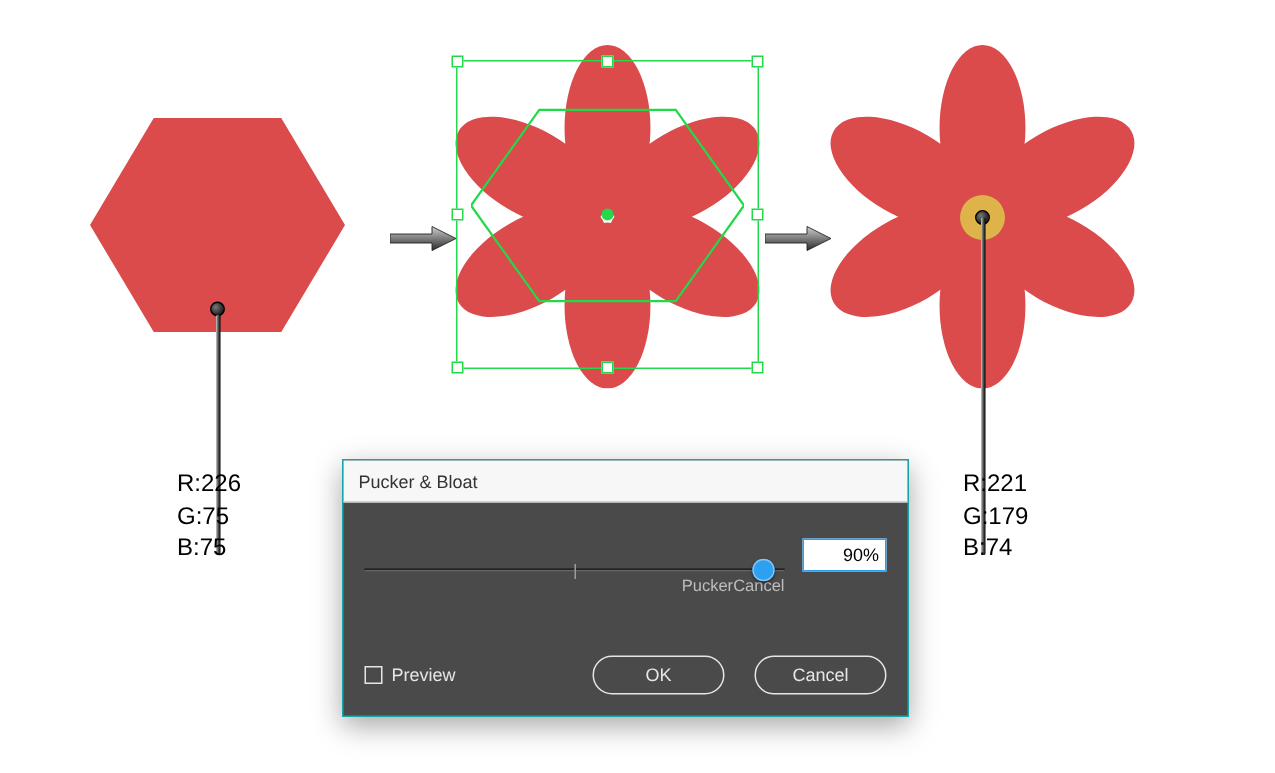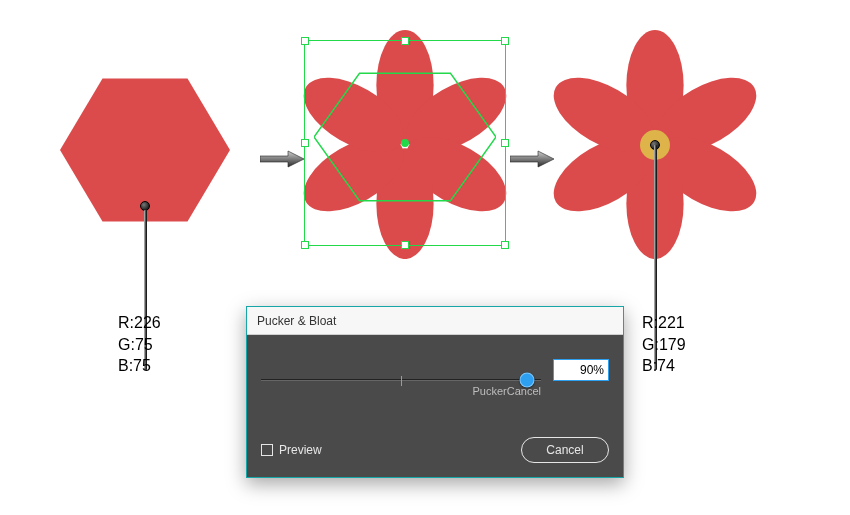--- a/index.html
+++ b/index.html
@@ -150,21 +150,21 @@
     top: 50%;
     width: 3px;
     height: 225px;
     background: linear-gradient(to right, #ccc 0%, #666 40%, #000 100%);
     border-radius: 1px;
   }
 
   
   .dialog {
     position: absolute;
-    left: 246px;
+    left: 228px;
     top: 306px;
     width: 378px;
     height: 172px;
     border: 1px solid #16a6a8;
     box-shadow: 0 6px 18px rgba(0,0,0,.35);
     background: #4a4a4a;
     color: #e6e6e6;
     font-size: 12px;
   }
   .dlg-title {
@@ -363,16 +363,17 @@
     <div class="sub-row">
       <span>Pucker</span>
       <span>Cancel</span>
     </div>
     <div class="footer-row">
       <label class="preview-label">
         <span class="chk"></span>
         <span>Preview</span>
       </label>
       <div class="spacer"></div>
+      <button class="btn">OK</button>
       <button class="btn">Cancel</button>
     </div>
   </div>
 </div>
 
 </body></html>

